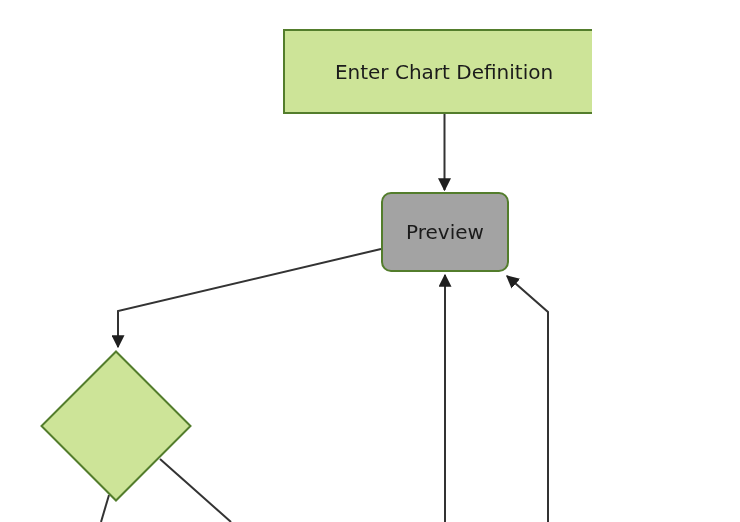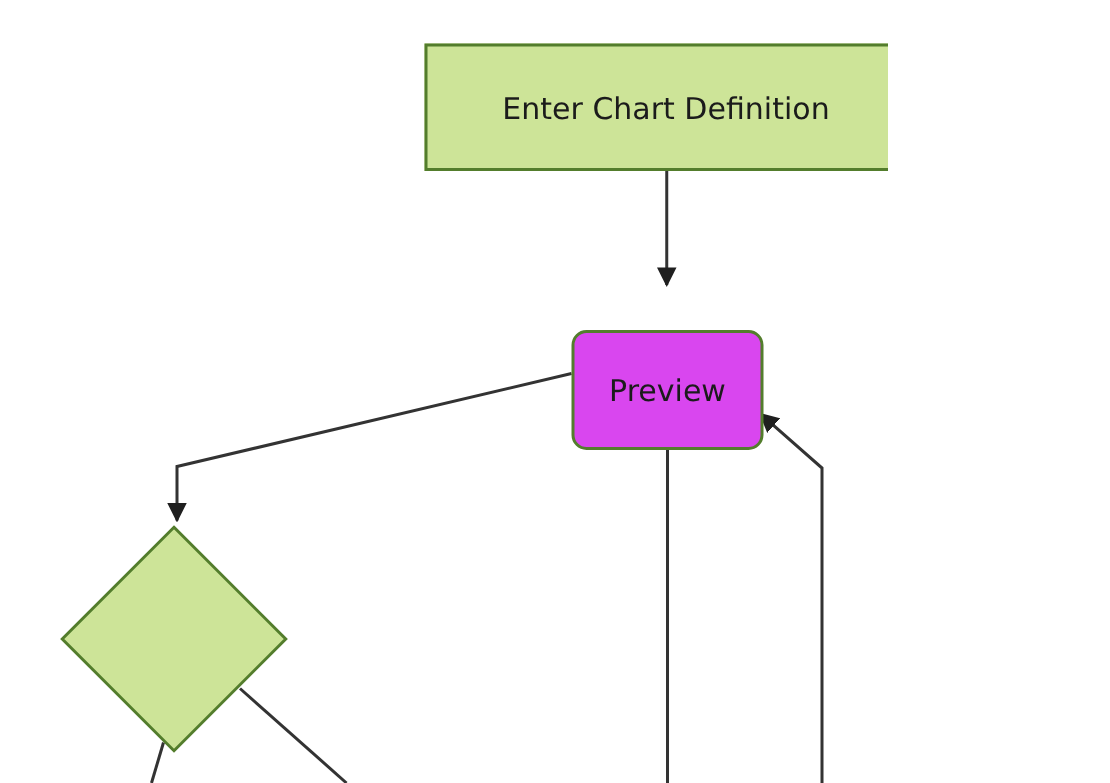--- a/index.html
+++ b/index.html
@@ -38,24 +38,23 @@
     width: 322px;
     height: 85px;
     background: #cde498;
     border: 2px solid #537d2c;
   }
   .node-rounded {
     left: 381px;
     top: 192px;
     width: 128px;
     height: 80px;
-    background: #d946ef;
+    background: #a3a3a3;
     border: 2px solid #537d2c;
     border-radius: 10px;
-    margin-top: 28px;
   }
   .node-diamond {
     left: 40px;
     top: 350px;
     width: 152px;
     height: 152px;
     background: transparent;
     border: none;
   }
   .node-diamond svg {

